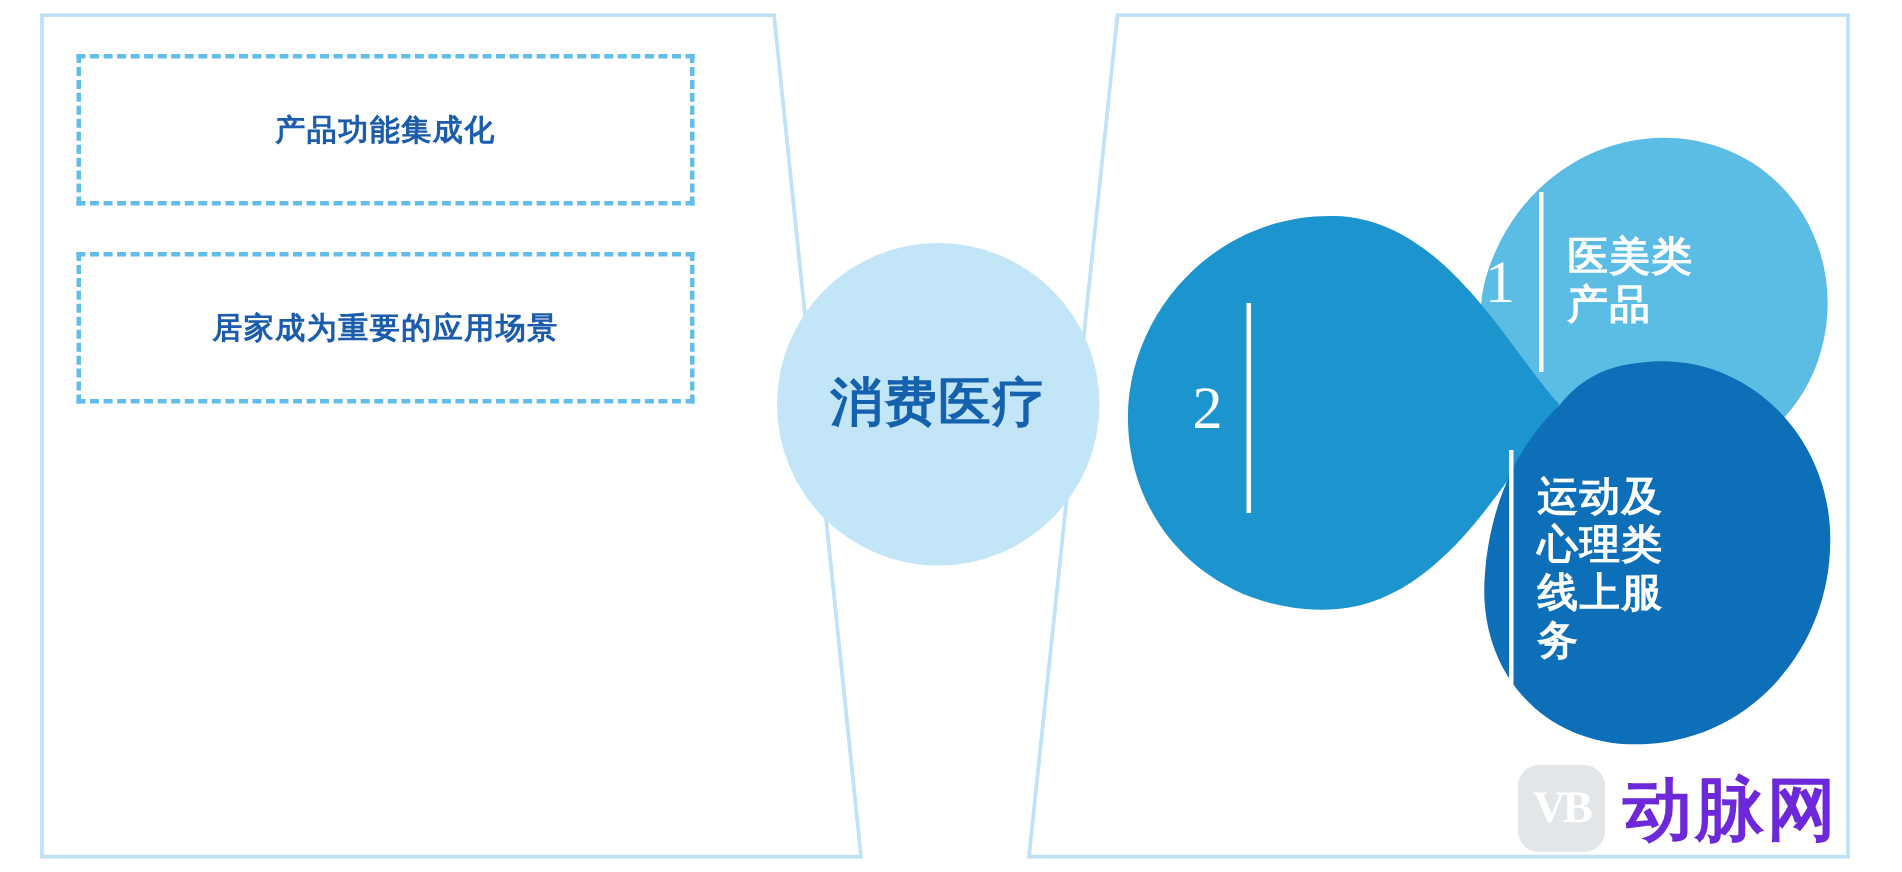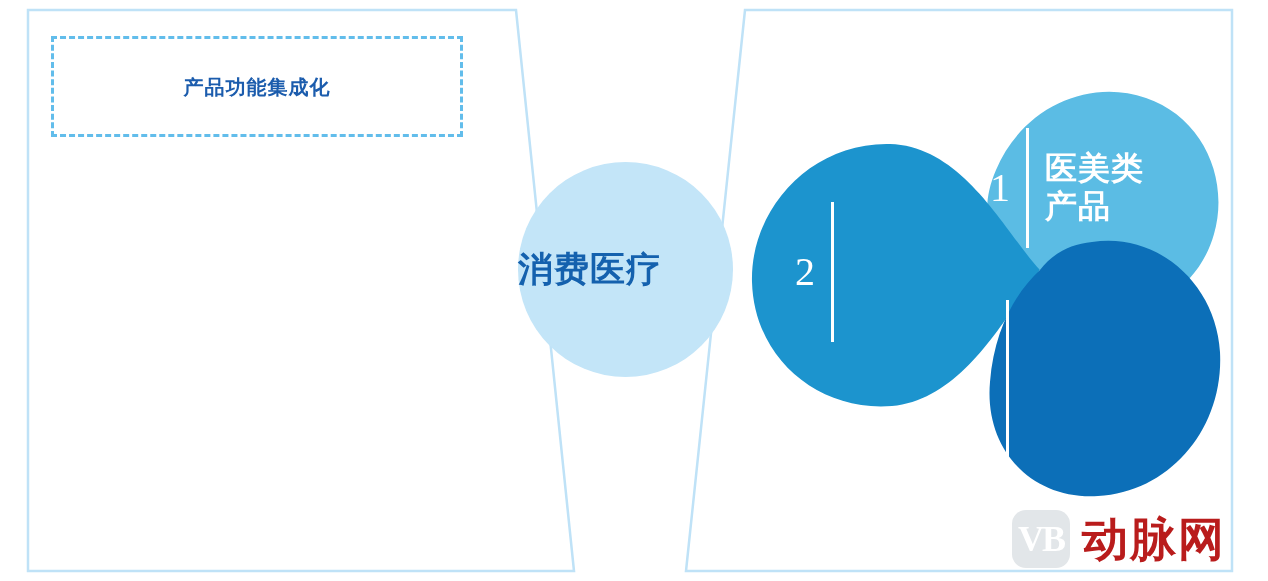--- a/index.html
+++ b/index.html
@@ -27,75 +27,78 @@
   }
   .dash-card.c0{top:36px;}
   .dash-card.c1{top:168px;}
   .dash-card.c2{top:293px;}
   .dash-card.c3{top:425px;}
 
   
   .center-bubble{
     position:absolute;left:518px;top:162px;width:215px;height:215px;
     border-radius:50%;background:#c3e5f8;
-    display:flex;align-items:center;justify-content:flex-start;
+    display:flex;align-items:center;justify-content:center;
   }
   .center-bubble .ctext{
     color:#1461ae;font-weight:bold;font-size:35px;line-height:1.22;
     text-align:center;letter-spacing:1px;
   }
 
   
   .petal-wrap{position:absolute;left:740px;top:20px;width:500px;height:520px;}
   .petal-svg{position:absolute;left:0;top:0;width:500px;height:520px;}
 
   .petal-label{position:absolute;display:flex;align-items:center;}
   .pnum{
     color:#ffffff;font-size:40px;font-weight:normal;line-height:1;
     font-family:"Liberation Serif","DejaVu Serif",serif;
   }
   .pdiv{width:3px;background:#ffffff;margin:0 16px;}
-  .ptxt{color:#ffffff;font-weight:bold;font-size:32px;line-height:1.18;letter-spacing:1px;}
+  .ptxt{color:#ffffff;font-weight:bold;font-size:27px;line-height:1.18;letter-spacing:1px;}
 
   .lab1{left:250px;top:108px;}
   .lab1 .pdiv{height:120px;}
   .lab2{left:55px;top:182px;}
   .lab2 .pdiv{height:140px;}
   .lab3{left:230px;top:280px;}
   .lab3 .pdiv{height:160px;}
 
   
   .watermark{
     position:absolute;left:1012px;top:506px;width:242px;height:66px;
     display:flex;align-items:center;opacity:1;
   }
   .wm-badge{
     width:58px;height:58px;border-radius:14px;background:#e2e6e9;
     display:flex;align-items:center;justify-content:center;
-    color:#ffffff;font-weight:bold;font-size:36px;font-family:"Liberation Serif",serif;
+    color:#ffffff;font-weight:bold;font-size:30px;font-family:"Liberation Serif",serif;
     letter-spacing:-2px;
   }
   .wm-text{
-    margin-left:12px;color:#b91c1c;font-weight:bold;font-size:46px;
+    margin-left:12px;color:#6d28d9;font-weight:bold;font-size:46px;
     line-height:1;letter-spacing:2px;
   }
 </style>
 </head>
 <body>
 
 <div id="stage">
 
   <svg class="frame-svg" viewBox="0 0 1268 581">
     <path d="M 28 10 L 516 10 L 574 571 L 28 571 Z" fill="none" stroke="#bfe2f7" stroke-width="2.5"></path>
     <path d="M 745 10 L 1232 10 L 1232 571 L 686 571 Z" fill="none" stroke="#bfe2f7" stroke-width="2.5"></path>
   </svg>
 
   <div class="left-panel">
     <div class="dash-card c0">
       <span class="lbl">产品功能集成化</span>
+    </div>
+    <div class="dash-card c1">
+      <span class="lbl">居家成为重要的应用场景</span>
     </div>
   </div>
 
   <div class="center-bubble">
     <div class="ctext">
       <div>消费医疗</div>
     </div>
   </div>
 
   <div class="petal-wrap">
@@ -132,20 +135,26 @@
     </div>
 
     <div class="petal-label lab2">
       <span class="pnum">2</span>
       <span class="pdiv"></span>
     </div>
 
     <div class="petal-label lab3">
       <span class="pnum">3</span>
       <span class="pdiv"></span>
+      <span class="ptxt">
+        <div>运动及</div>
+        <div>心理类</div>
+        <div>线上服</div>
+        <div>务</div>
+      </span>
     </div>
   </div>
 
   <div class="watermark">
     <div class="wm-badge">VB</div>
     <div class="wm-text">动脉网</div>
   </div>
 
 </div>
 

